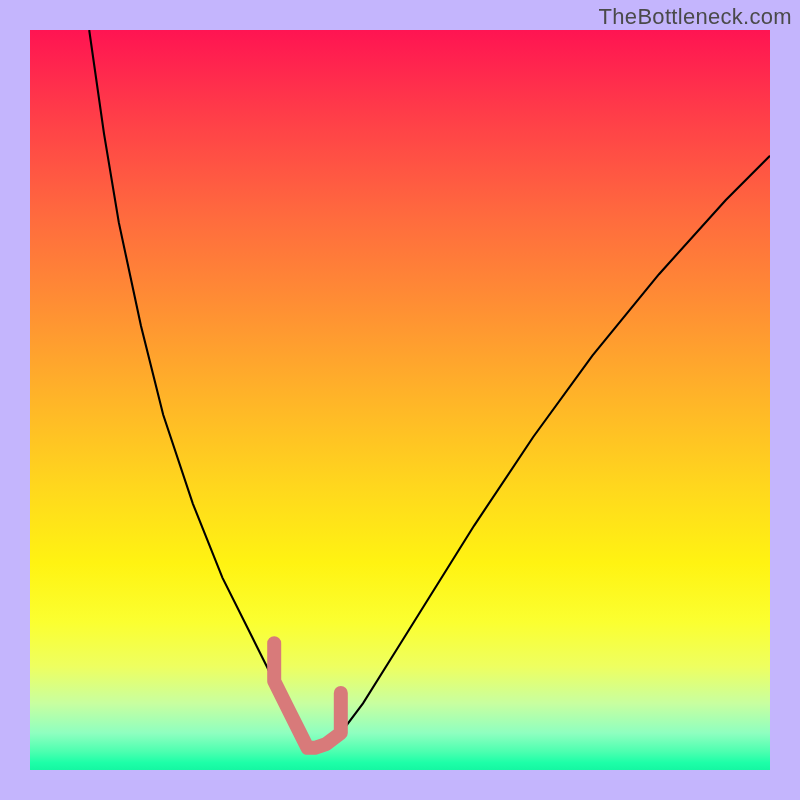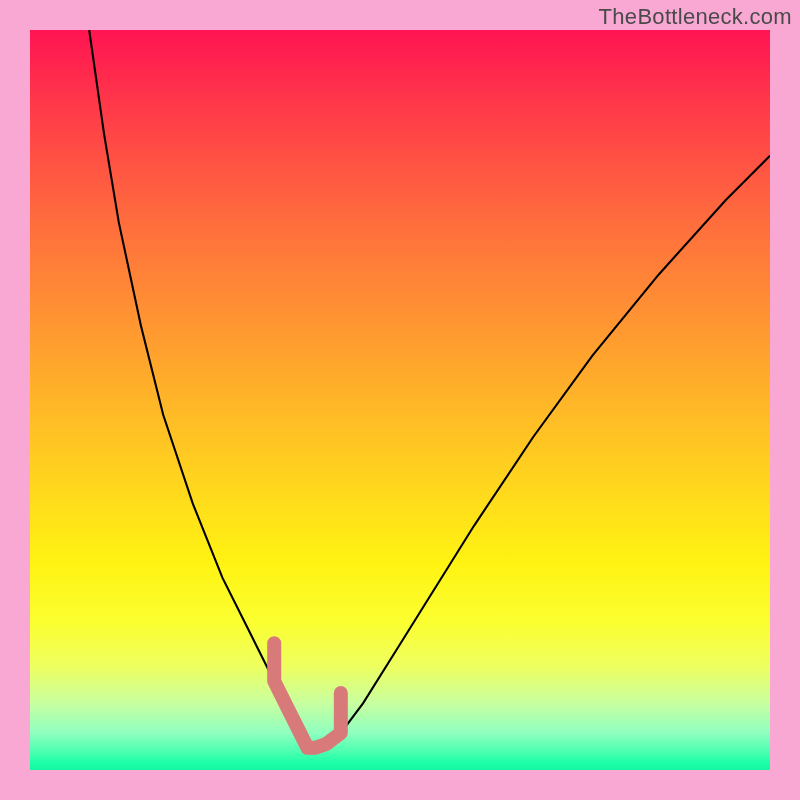--- a/index.html
+++ b/index.html
@@ -6,21 +6,21 @@
     margin: 0;
     padding: 0;
     width: 800px;
     height: 800px;
     overflow: hidden;
     font-family: Arial, Helvetica, sans-serif;
   }
   .outer-frame {
     width: 800px;
     height: 800px;
-    background: #f9a8d4;
+    background: #c4b5fd;
     position: relative;
     box-sizing: border-box;
   }
   .plot-area {
     position: absolute;
     left: 30px;
     top: 30px;
     width: 740px;
     height: 740px;
     overflow: hidden;

